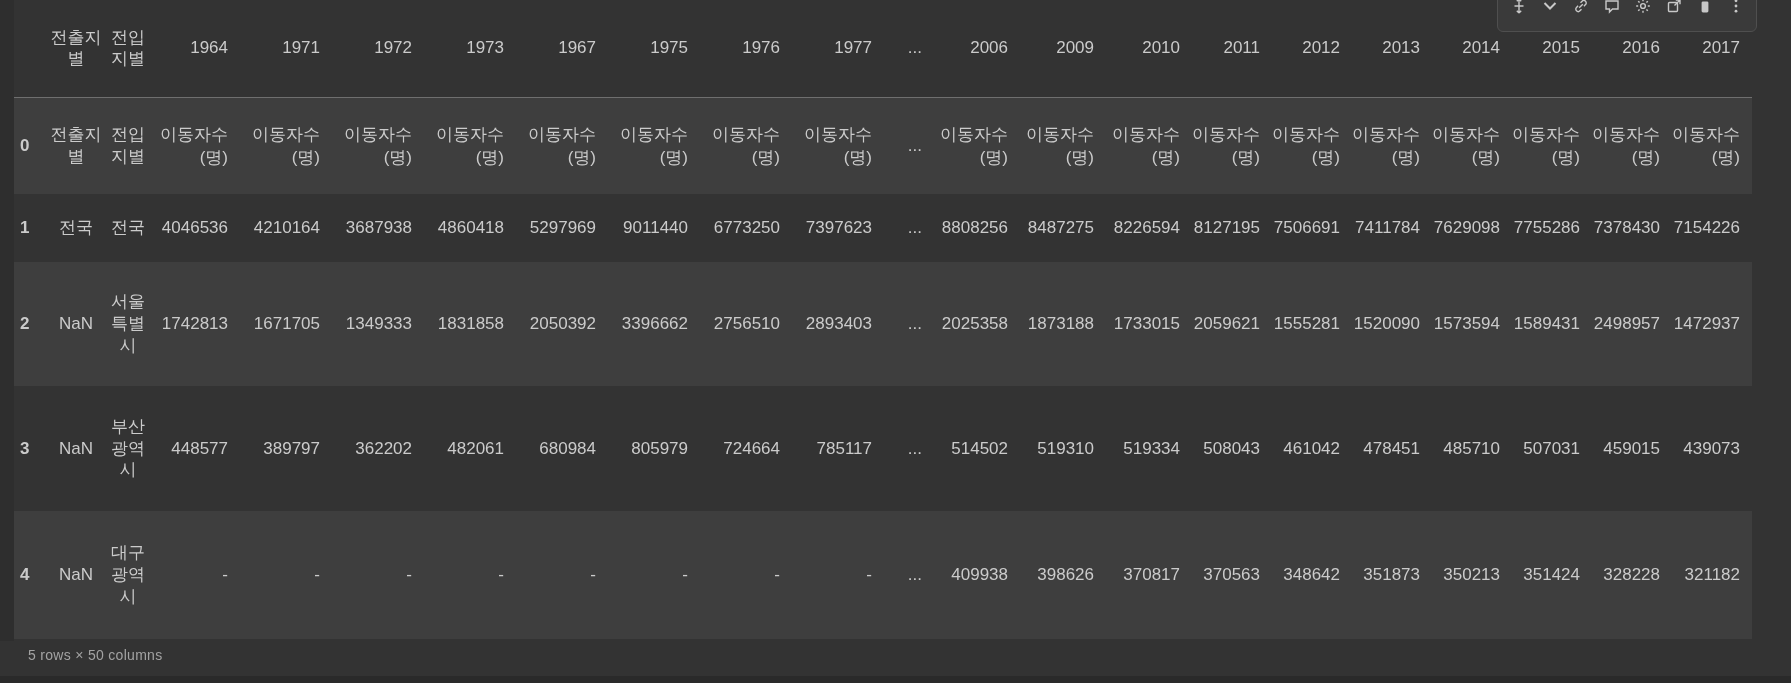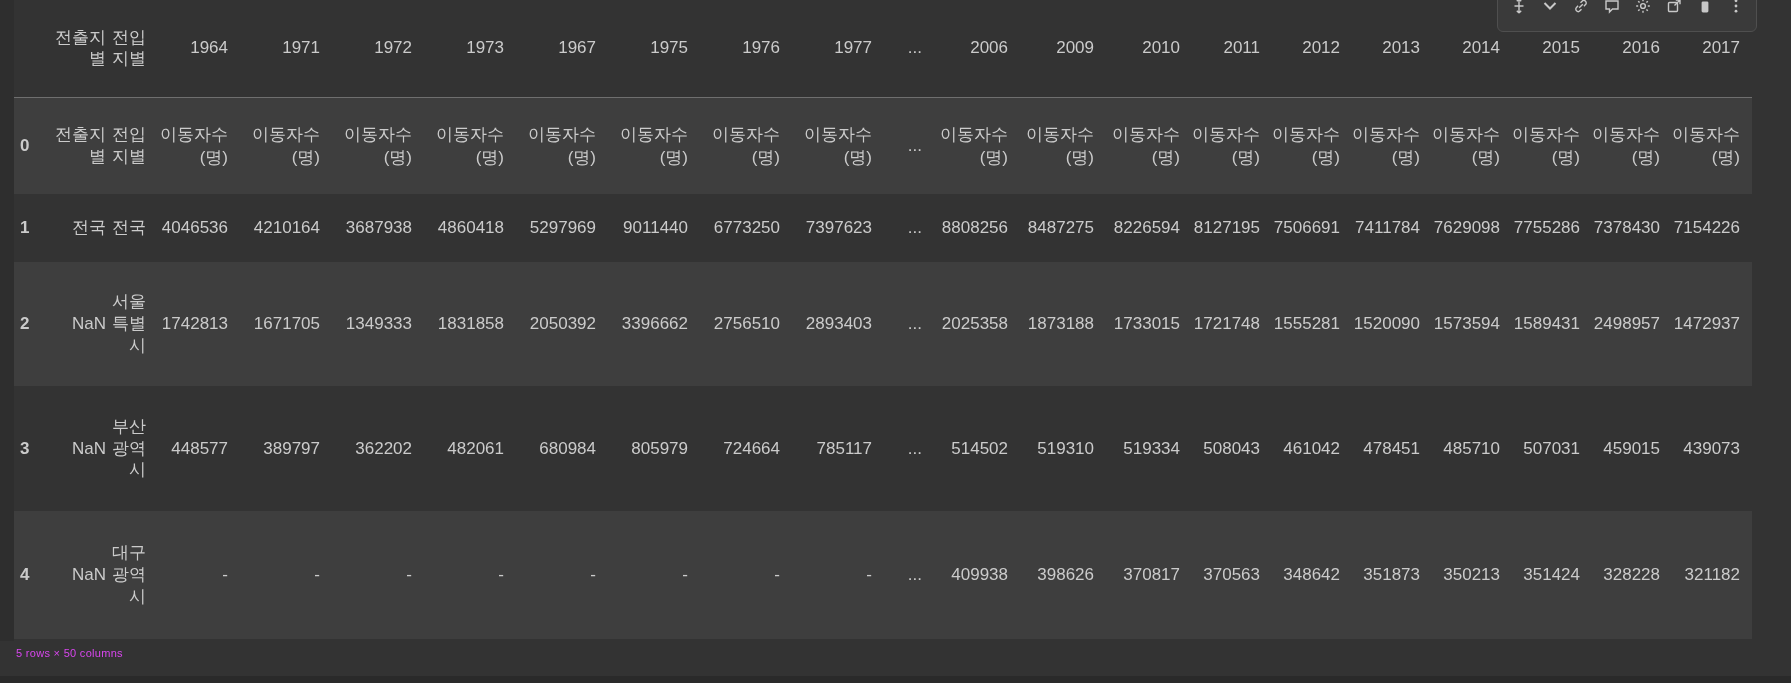--- a/index.html
+++ b/index.html
@@ -5,23 +5,23 @@
   *{box-sizing:border-box;margin:0;padding:0}
   html,body{width:1791px;height:683px;overflow:hidden}
   body{background:#333333;font-family:"Liberation Sans","DejaVu Sans",sans-serif;color:#cbcbcb;position:relative}
   .gutter{position:absolute;left:0;top:0;width:14px;height:641px;background:#2e2e2e}
   .tablewrap{position:absolute;left:14px;top:0}
   table{border-collapse:collapse;table-layout:fixed;font-size:17px}
   thead tr{border-bottom:1px solid #6f6f6f}
   th,td{vertical-align:middle;font-weight:normal;color:#cbcbcb}
   .c-num{text-align:right;padding-right:12px}
   .c-idx{text-align:left;padding-left:6px;font-weight:bold}
-  .c-from,.c-to{text-align:right;word-break:break-all;line-height:1.28;padding:0 2px}
+  .c-from,.c-to{text-align:center;word-break:break-all;line-height:1.28;padding:0 2px}
   tbody tr:nth-child(odd){background:#3e3e3e}
-  .footer{position:absolute;left:16px;top:647px;font-size:11px;color:#d946ef;letter-spacing:.3px}
+  .footer{position:absolute;left:28px;top:647px;font-size:14px;color:#a3a3a3;letter-spacing:.3px}
   .bottom-strip{position:absolute;left:0;bottom:0;width:100%;height:7px;background:#2a2a2a}
   .toolbar{position:absolute;top:-20px;right:34px;height:52px;display:flex;align-items:center;gap:2px;
            padding:0 6px;background:#3a3a3a;border:1px solid #4f4f4f;border-radius:6px;z-index:5}
   .tbtn{width:29px;height:30px;display:flex;align-items:center;justify-content:center;
         background:transparent;border:none;cursor:pointer;border-radius:4px}
   .tbtn svg{stroke:#c8c8c8;fill:none;stroke-width:1.4}
   .tbtn svg .fill{fill:#c8c8c8;stroke:none}
 </style>
 </head>
 <body>
@@ -185,21 +185,21 @@
           <td class="c-num">1349333</td>
           <td class="c-num">1831858</td>
           <td class="c-num">2050392</td>
           <td class="c-num">3396662</td>
           <td class="c-num">2756510</td>
           <td class="c-num">2893403</td>
           <td class="c-num">...</td>
           <td class="c-num">2025358</td>
           <td class="c-num">1873188</td>
           <td class="c-num">1733015</td>
-          <td class="c-num">1721748</td>
+          <td class="c-num">2059621</td>
           <td class="c-num">1555281</td>
           <td class="c-num">1520090</td>
           <td class="c-num">1573594</td>
           <td class="c-num">1589431</td>
           <td class="c-num">2498957</td>
           <td class="c-num">1472937</td>
         </tr>
         <tr style="height: 125px;">
           <th class="c-idx">3</th>
           <td class="c-from">NaN</td>

